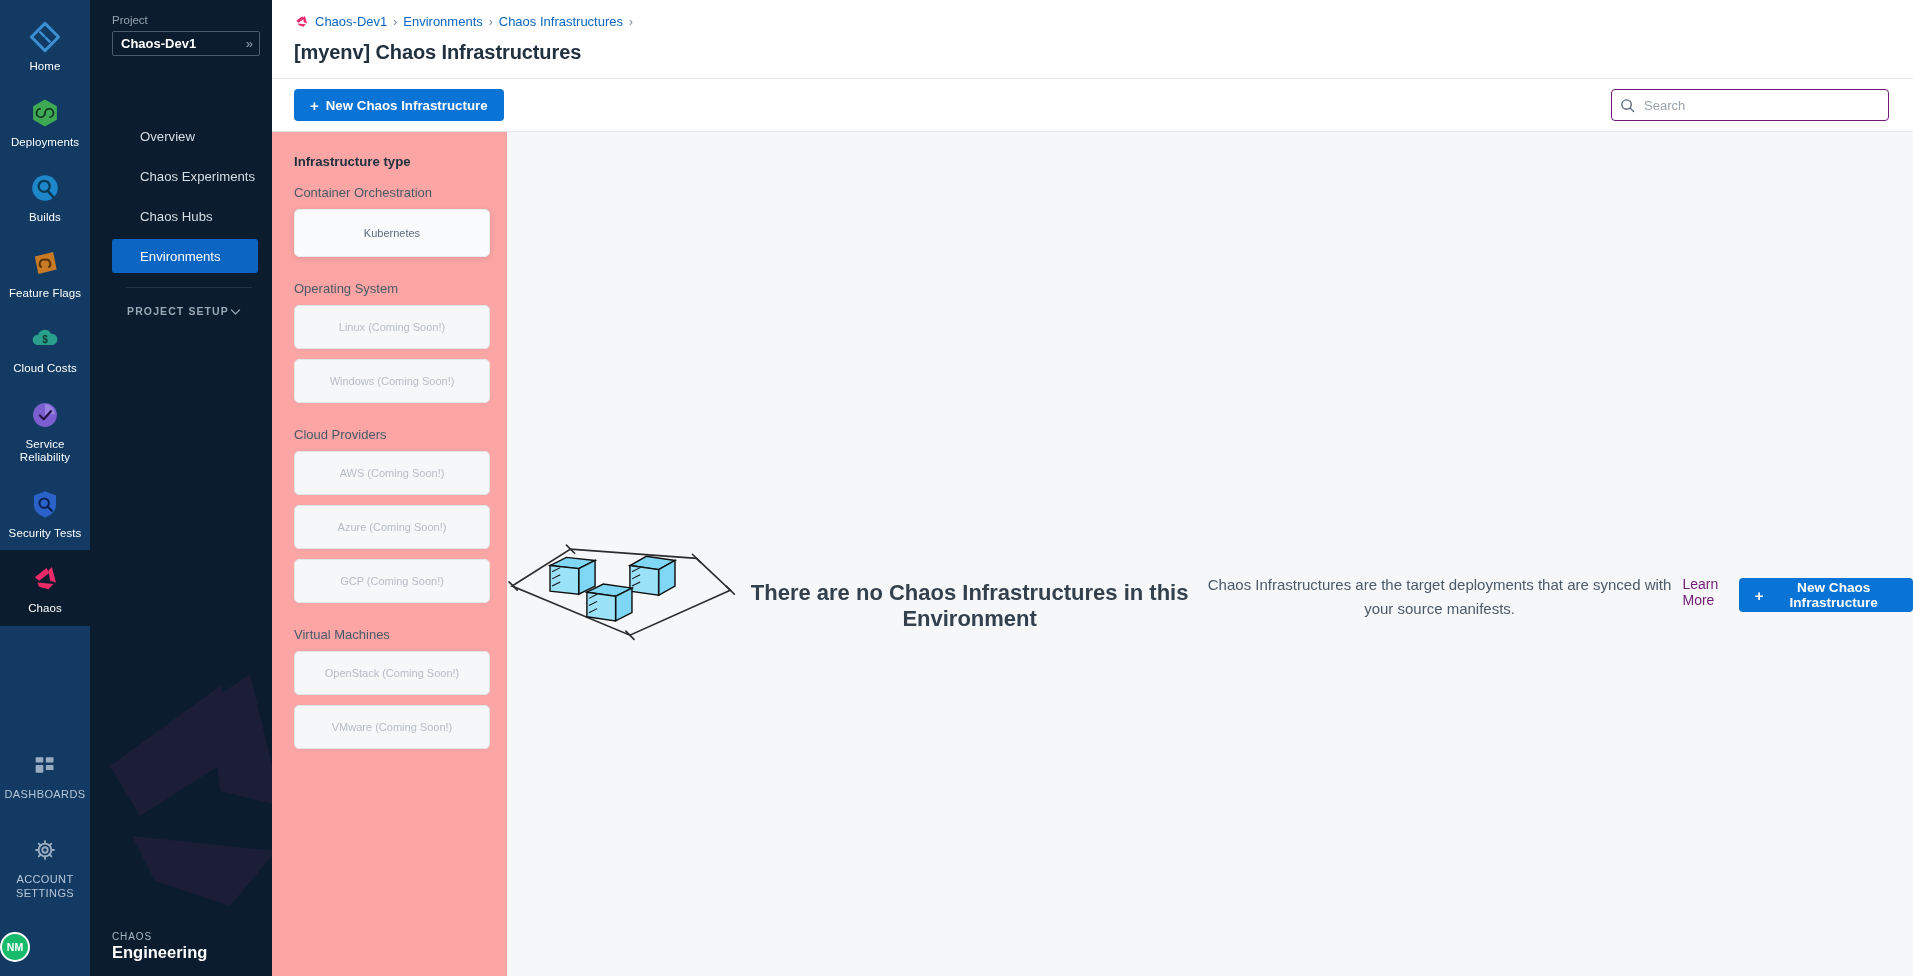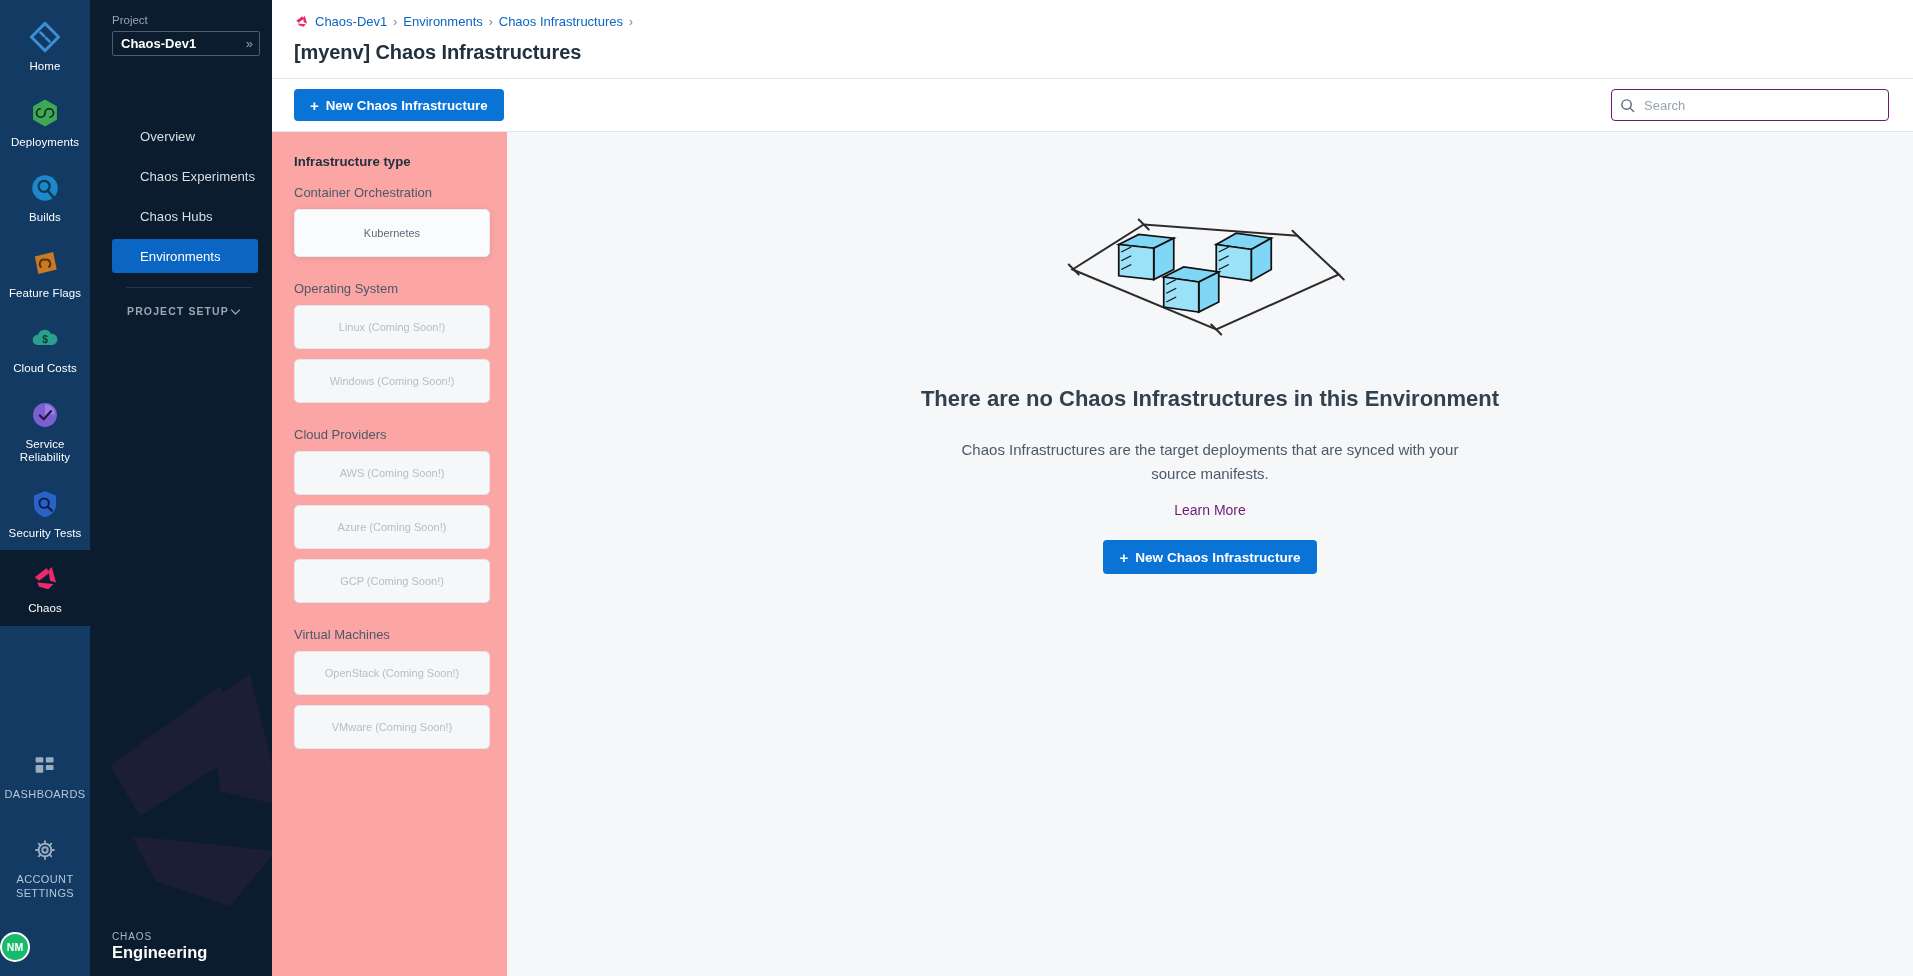--- a/index.html
+++ b/index.html
@@ -121,21 +121,21 @@
   }
   .opt.selected {
     background: #fafbfc; border: 1px solid #e8ebef;
     box-shadow: 0 1px 6px rgba(40,50,70,.13);
     color: #5d6b7d; min-height: 48px;
   }
   .opt.disabled { color: #b6bdc6; background: #f6f7f9; border: 1px solid #e2e6eb; cursor: default; }
   .opt.tall { min-height: 44px; }
 
   
-  .empty-wrap { flex: 1 1 auto; display: flex; flex-direction: column; align-items: center; justify-content: flex-start; padding-top: 60px; min-width: 0; }
+  .empty-wrap { flex: 1 1 auto; display: flex; flex-direction: row; align-items: center; justify-content: flex-start; padding-top: 60px; min-width: 0; }
   .empty-illus { width: 300px; height: 150px; }
   .empty-h { font-size: 22px; font-weight: 700; color: #33404e; margin-top: 44px; text-align: center; }
   .empty-p { font-size: 15px; color: #4c5a68; margin-top: 26px; text-align: center; line-height: 24px; max-width: 540px; }
   .empty-link { color: #701a75; font-size: 14px; margin-top: 16px; text-decoration: none; cursor: pointer; }
   .empty-btn { margin-top: 22px; height: 34px; font-size: 13.6px; }
 </style>
 </head>
 <body>
 
 <div id="app">

